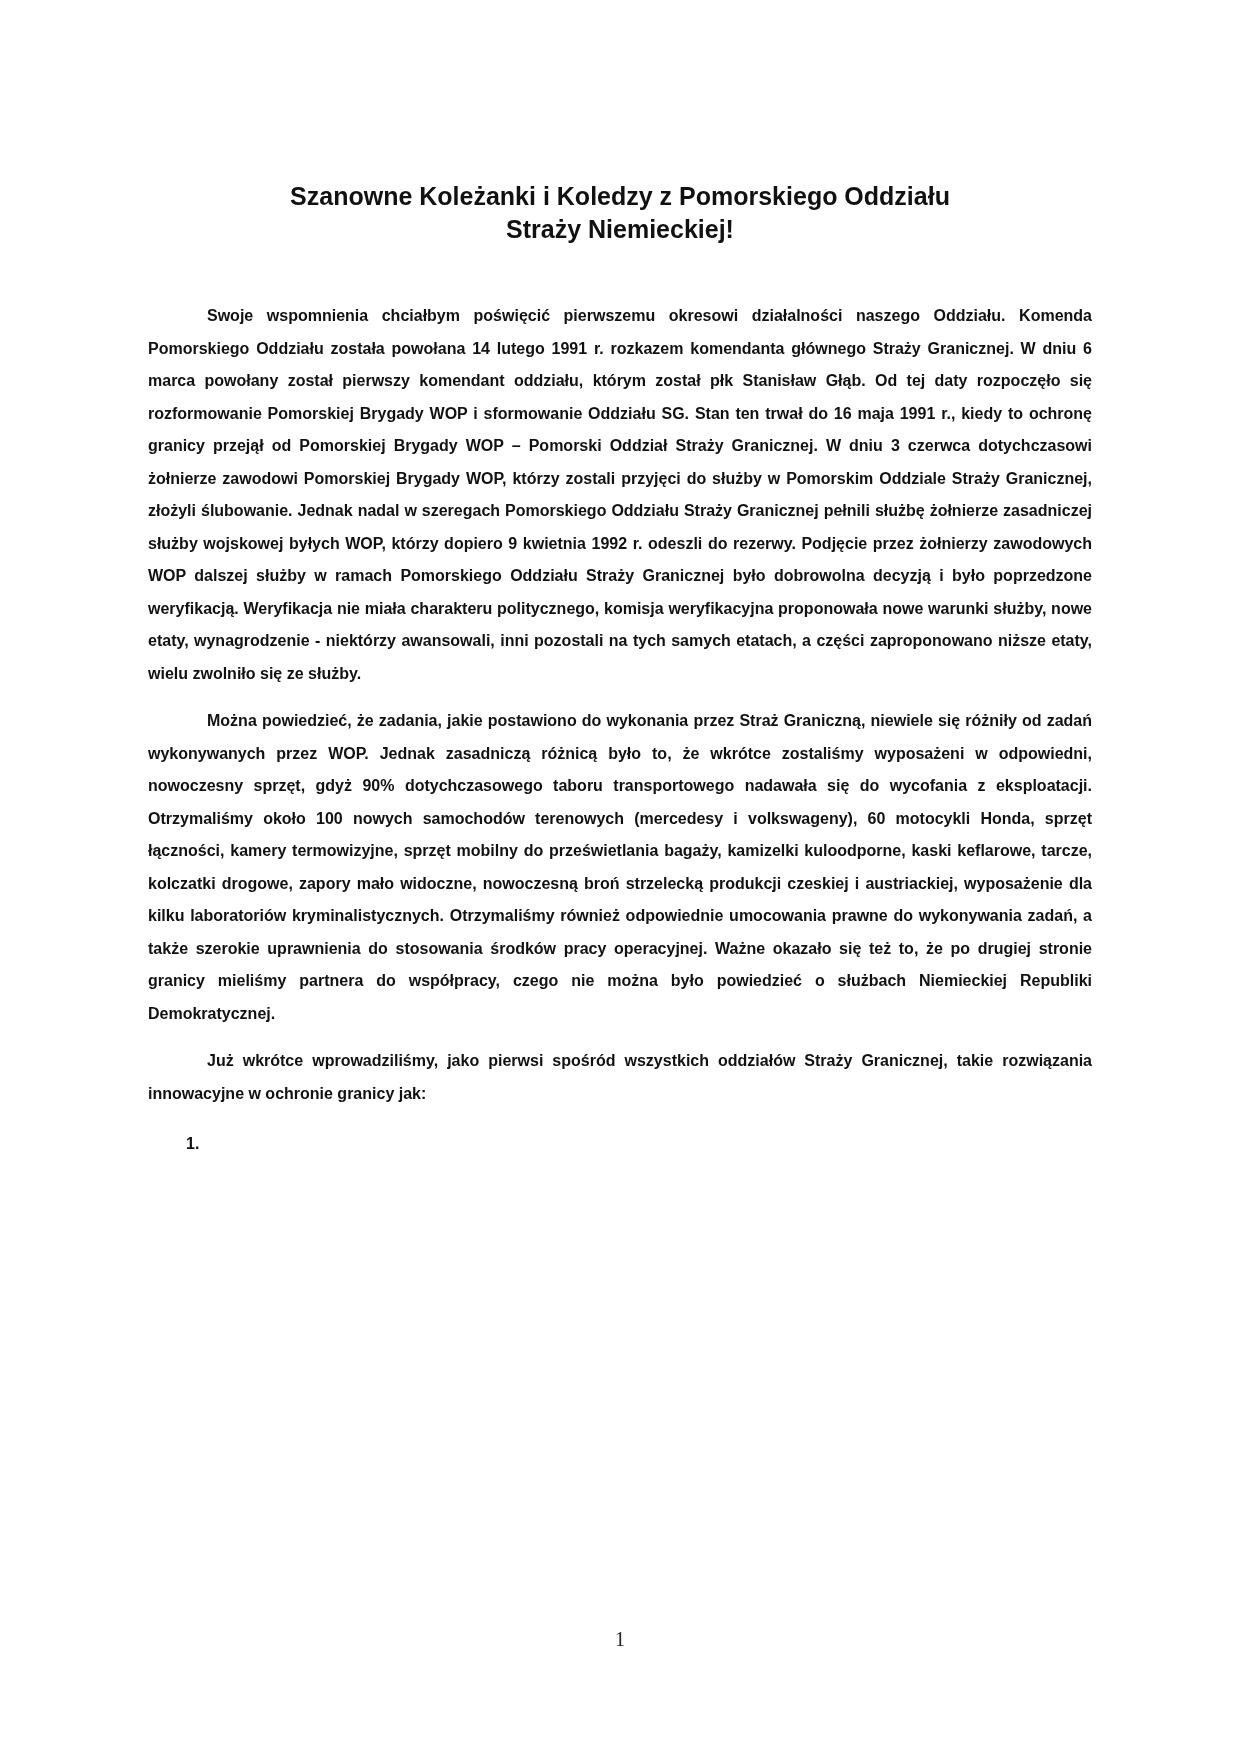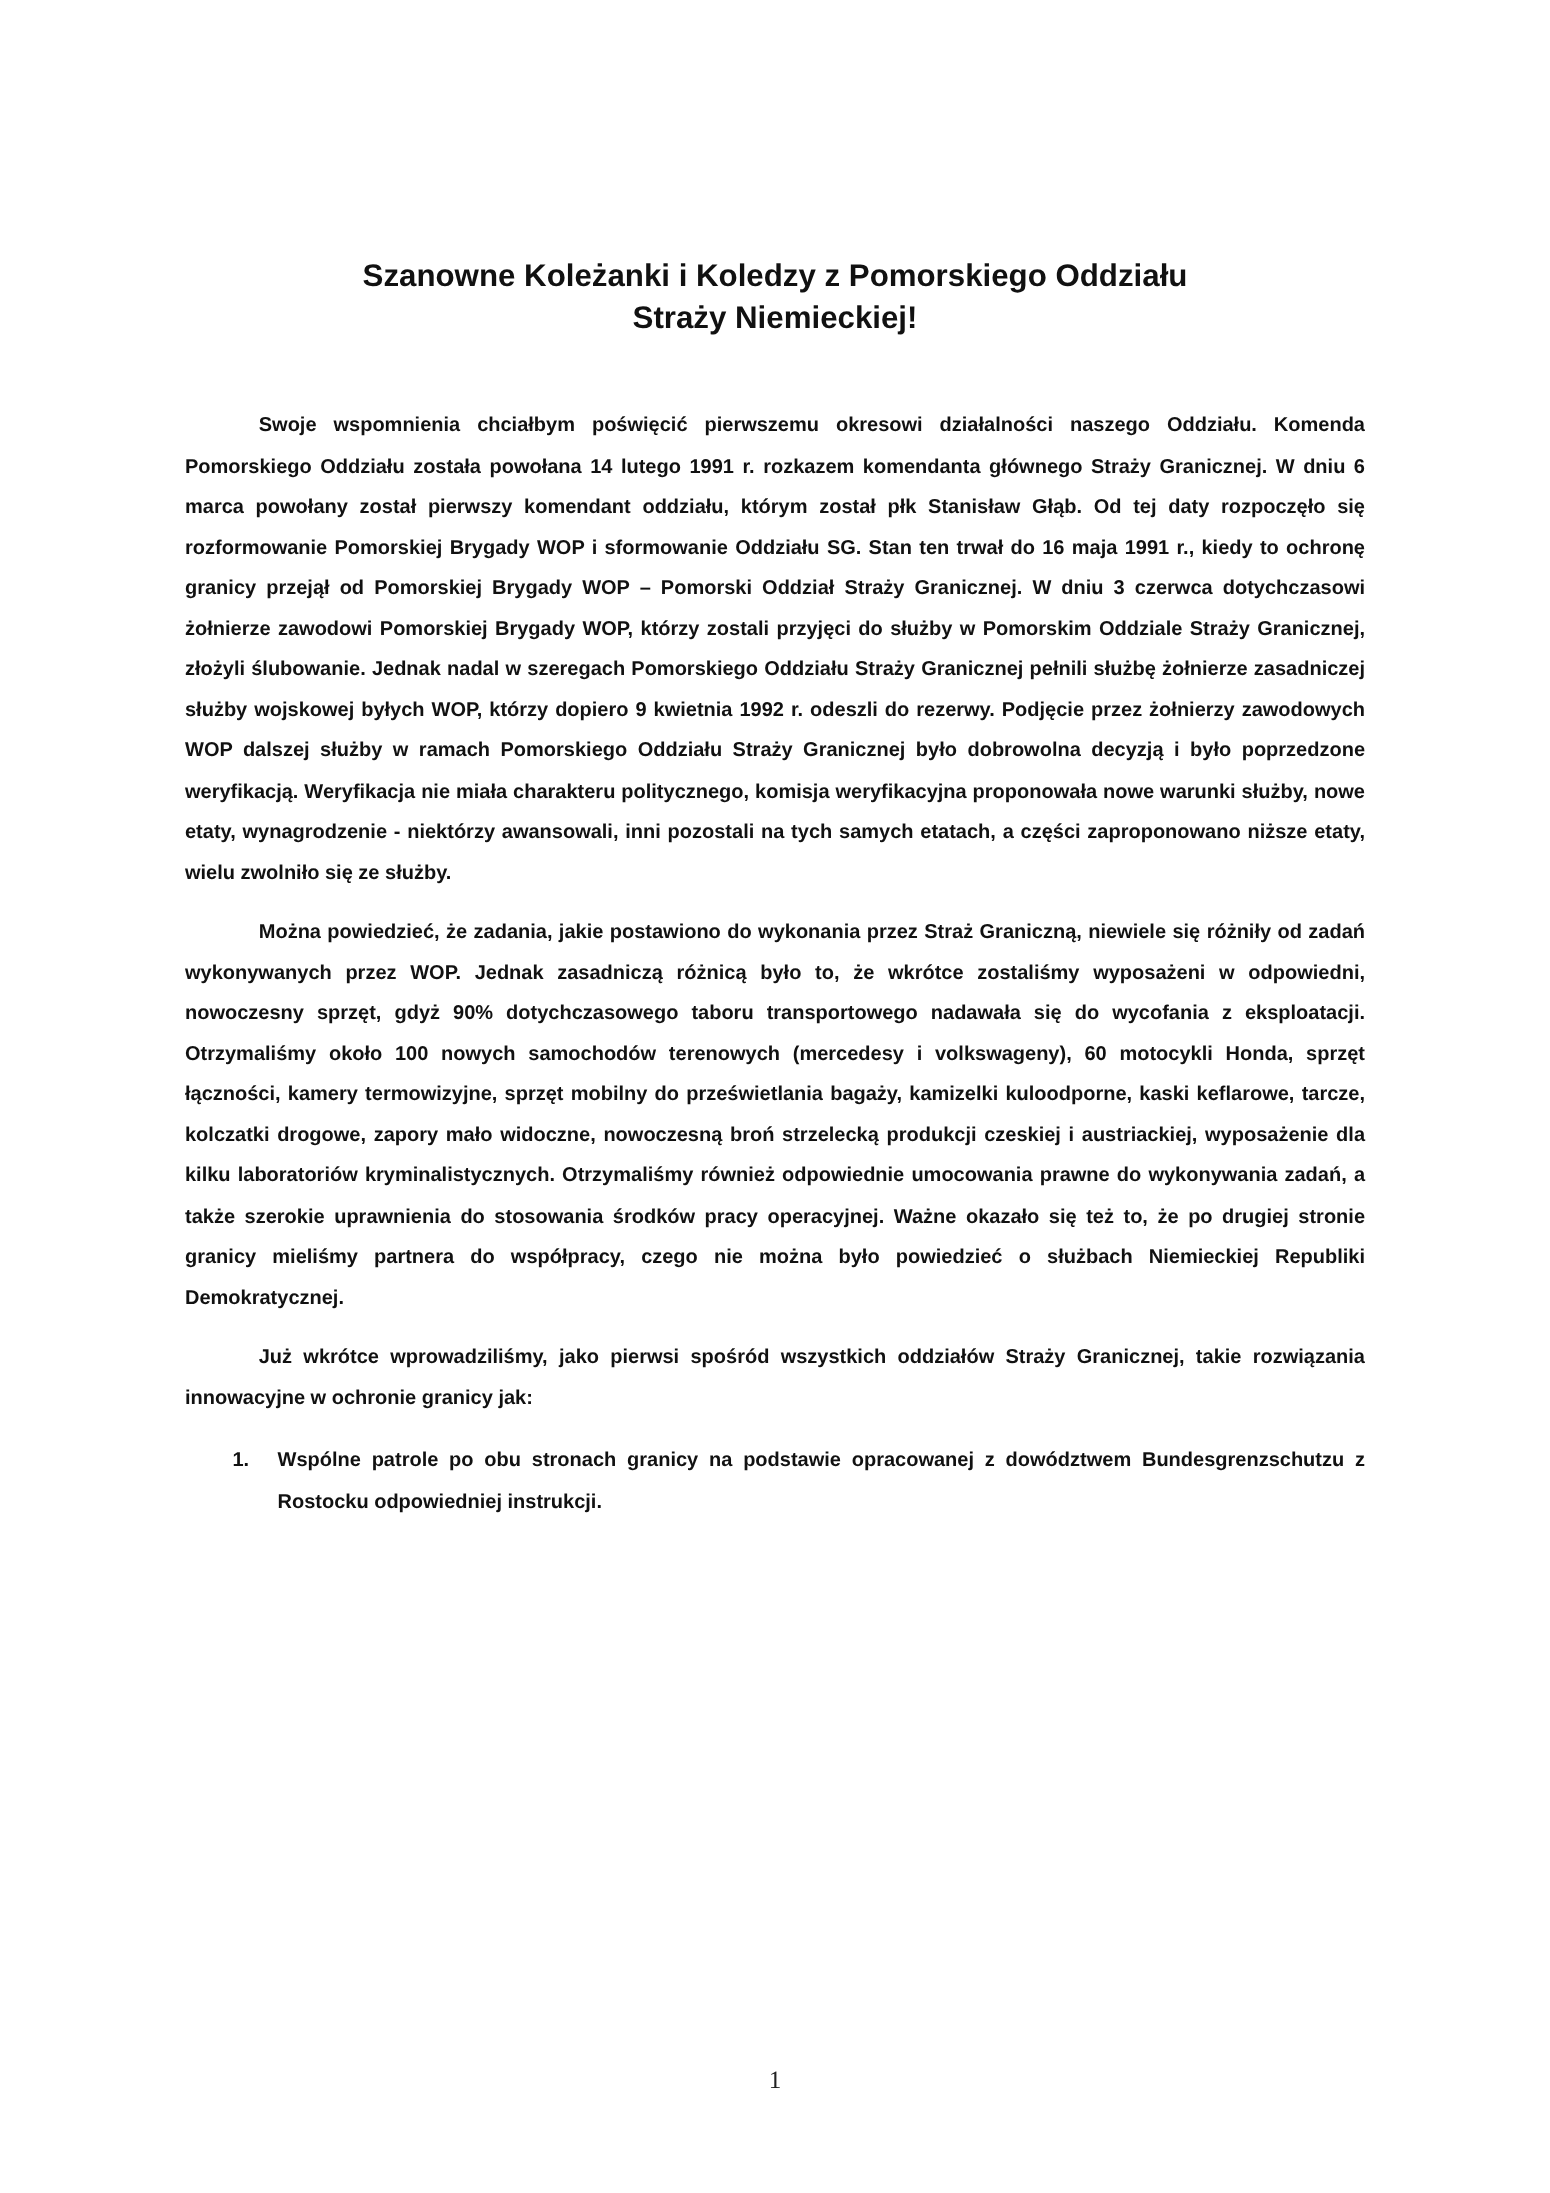--- a/index.html
+++ b/index.html
@@ -1,17 +1,17 @@
 <!DOCTYPE html>
 <html><head>
 <meta charset="utf-8">
 <style>
   html, body { margin: 0; padding: 0; background: #ffffff; }
   body { width: 1240px; height: 1754px; position: relative; overflow: hidden; }
-  .page { position: absolute; left: 0; top: 0; width: 1240px; height: 1252px; background: #ffffff; margin-top: 25px; }
+  .page { position: absolute; left: 0; top: 0; width: 1240px; height: 1252px; background: #ffffff; }
   .title {
     position: absolute; left: 148px; top: 180px; width: 944px;
     text-align: center; font-family: "Liberation Sans", sans-serif; font-weight: bold;
     font-size: 25px; line-height: 33px; color: #111111; margin: 0;
   }
   .body {
     position: absolute; left: 148px; top: 300px; width: 944px;
     font-family: "Liberation Sans", sans-serif; font-weight: bold;
     font-size: 16px; line-height: 32.5px; color: #111111;
   }
@@ -33,19 +33,18 @@
     <span>Straży Niemieckiej!</span>
   </h1>
 
   <div class="body">
     <p>Swoje wspomnienia chciałbym poświęcić pierwszemu okresowi działalności naszego Oddziału. Komenda Pomorskiego Oddziału została powołana 14 lutego 1991 r. rozkazem komendanta głównego Straży Granicznej. W dniu 6 marca powołany został pierwszy komendant oddziału, którym został płk Stanisław Głąb. Od tej daty rozpoczęło się rozformowanie Pomorskiej Brygady WOP i sformowanie Oddziału SG. Stan ten trwał do 16 maja 1991 r., kiedy to ochronę granicy przejął od Pomorskiej Brygady WOP – Pomorski Oddział Straży Granicznej. W dniu 3 czerwca dotychczasowi żołnierze zawodowi Pomorskiej Brygady WOP, którzy zostali przyjęci do służby w Pomorskim Oddziale Straży Granicznej, złożyli ślubowanie. Jednak nadal w szeregach Pomorskiego Oddziału Straży Granicznej pełnili służbę żołnierze zasadniczej służby wojskowej byłych WOP, którzy dopiero 9 kwietnia 1992 r. odeszli do rezerwy. Podjęcie przez żołnierzy zawodowych WOP dalszej służby w ramach Pomorskiego Oddziału Straży Granicznej było dobrowolna decyzją i było poprzedzone weryfikacją. Weryfikacja nie miała charakteru politycznego, komisja weryfikacyjna proponowała nowe warunki służby, nowe etaty, wynagrodzenie - niektórzy awansowali, inni pozostali na tych samych etatach, a części zaproponowano niższe etaty, wielu zwolniło się ze służby.</p>
     <p>Można powiedzieć, że zadania, jakie postawiono do wykonania przez Straż Graniczną, niewiele się różniły od zadań wykonywanych przez WOP. Jednak zasadniczą różnicą było to, że wkrótce zostaliśmy wyposażeni w odpowiedni, nowoczesny sprzęt, gdyż 90% dotychczasowego taboru transportowego nadawała się do wycofania z eksploatacji. Otrzymaliśmy około 100 nowych samochodów terenowych (mercedesy i volkswageny), 60 motocykli Honda, sprzęt łączności, kamery termowizyjne, sprzęt mobilny do prześwietlania bagaży, kamizelki kuloodporne, kaski keflarowe, tarcze, kolczatki drogowe, zapory mało widoczne, nowoczesną broń strzelecką produkcji czeskiej i austriackiej, wyposażenie dla kilku laboratoriów kryminalistycznych. Otrzymaliśmy również odpowiednie umocowania prawne do wykonywania zadań, a także szerokie uprawnienia do stosowania środków pracy operacyjnej. Ważne okazało się też to, że po drugiej stronie granicy mieliśmy partnera do współpracy, czego nie można było powiedzieć o służbach Niemieckiej Republiki Demokratycznej.</p>
     <p>Już wkrótce wprowadziliśmy, jako pierwsi spośród wszystkich oddziałów Straży Granicznej, takie rozwiązania innowacyjne w ochronie granicy jak:</p>
     <ul class="list">
       <li>
         <span class="num">1.</span>
-        <span>Wspólne patrole po obu stronach granicy na podstawie opracowanej z dowództwem Bundesgrenzschutzu z Rostocku odpowiedniej instrukcji.</span>
       </li>
     </ul>
   </div>
 
   <div class="page-number">1</div>
 </div>
 
 </body></html>

